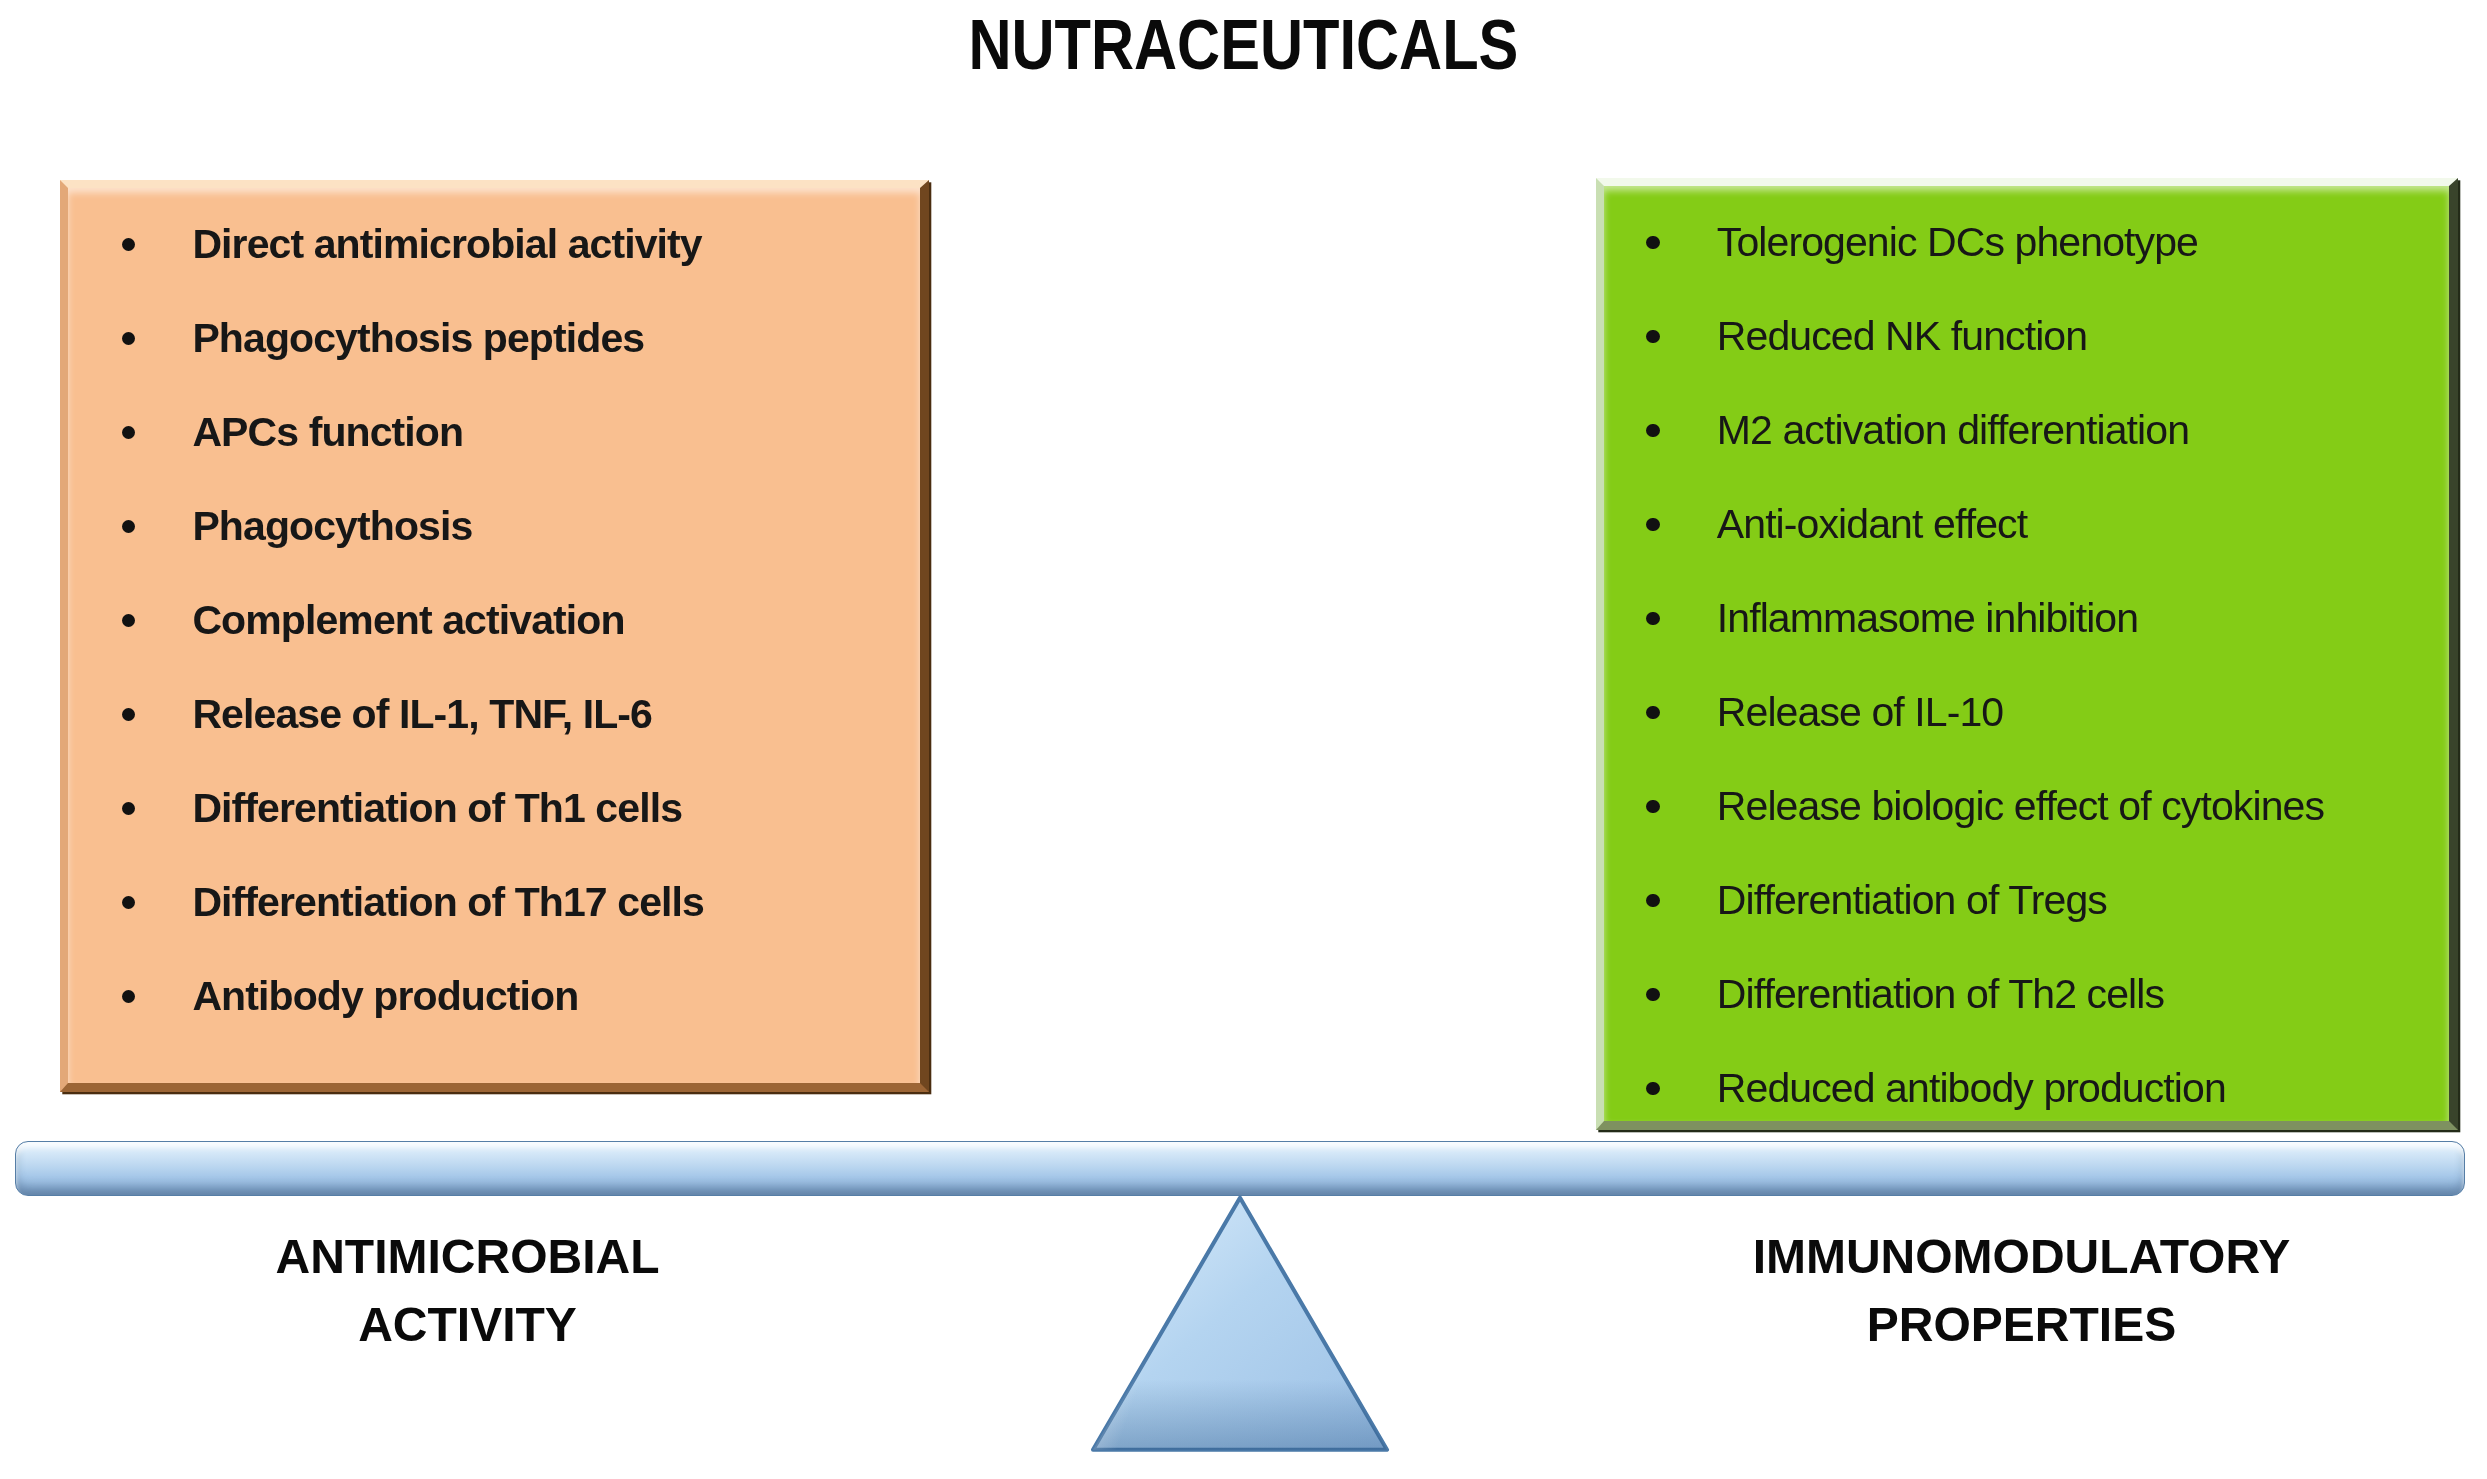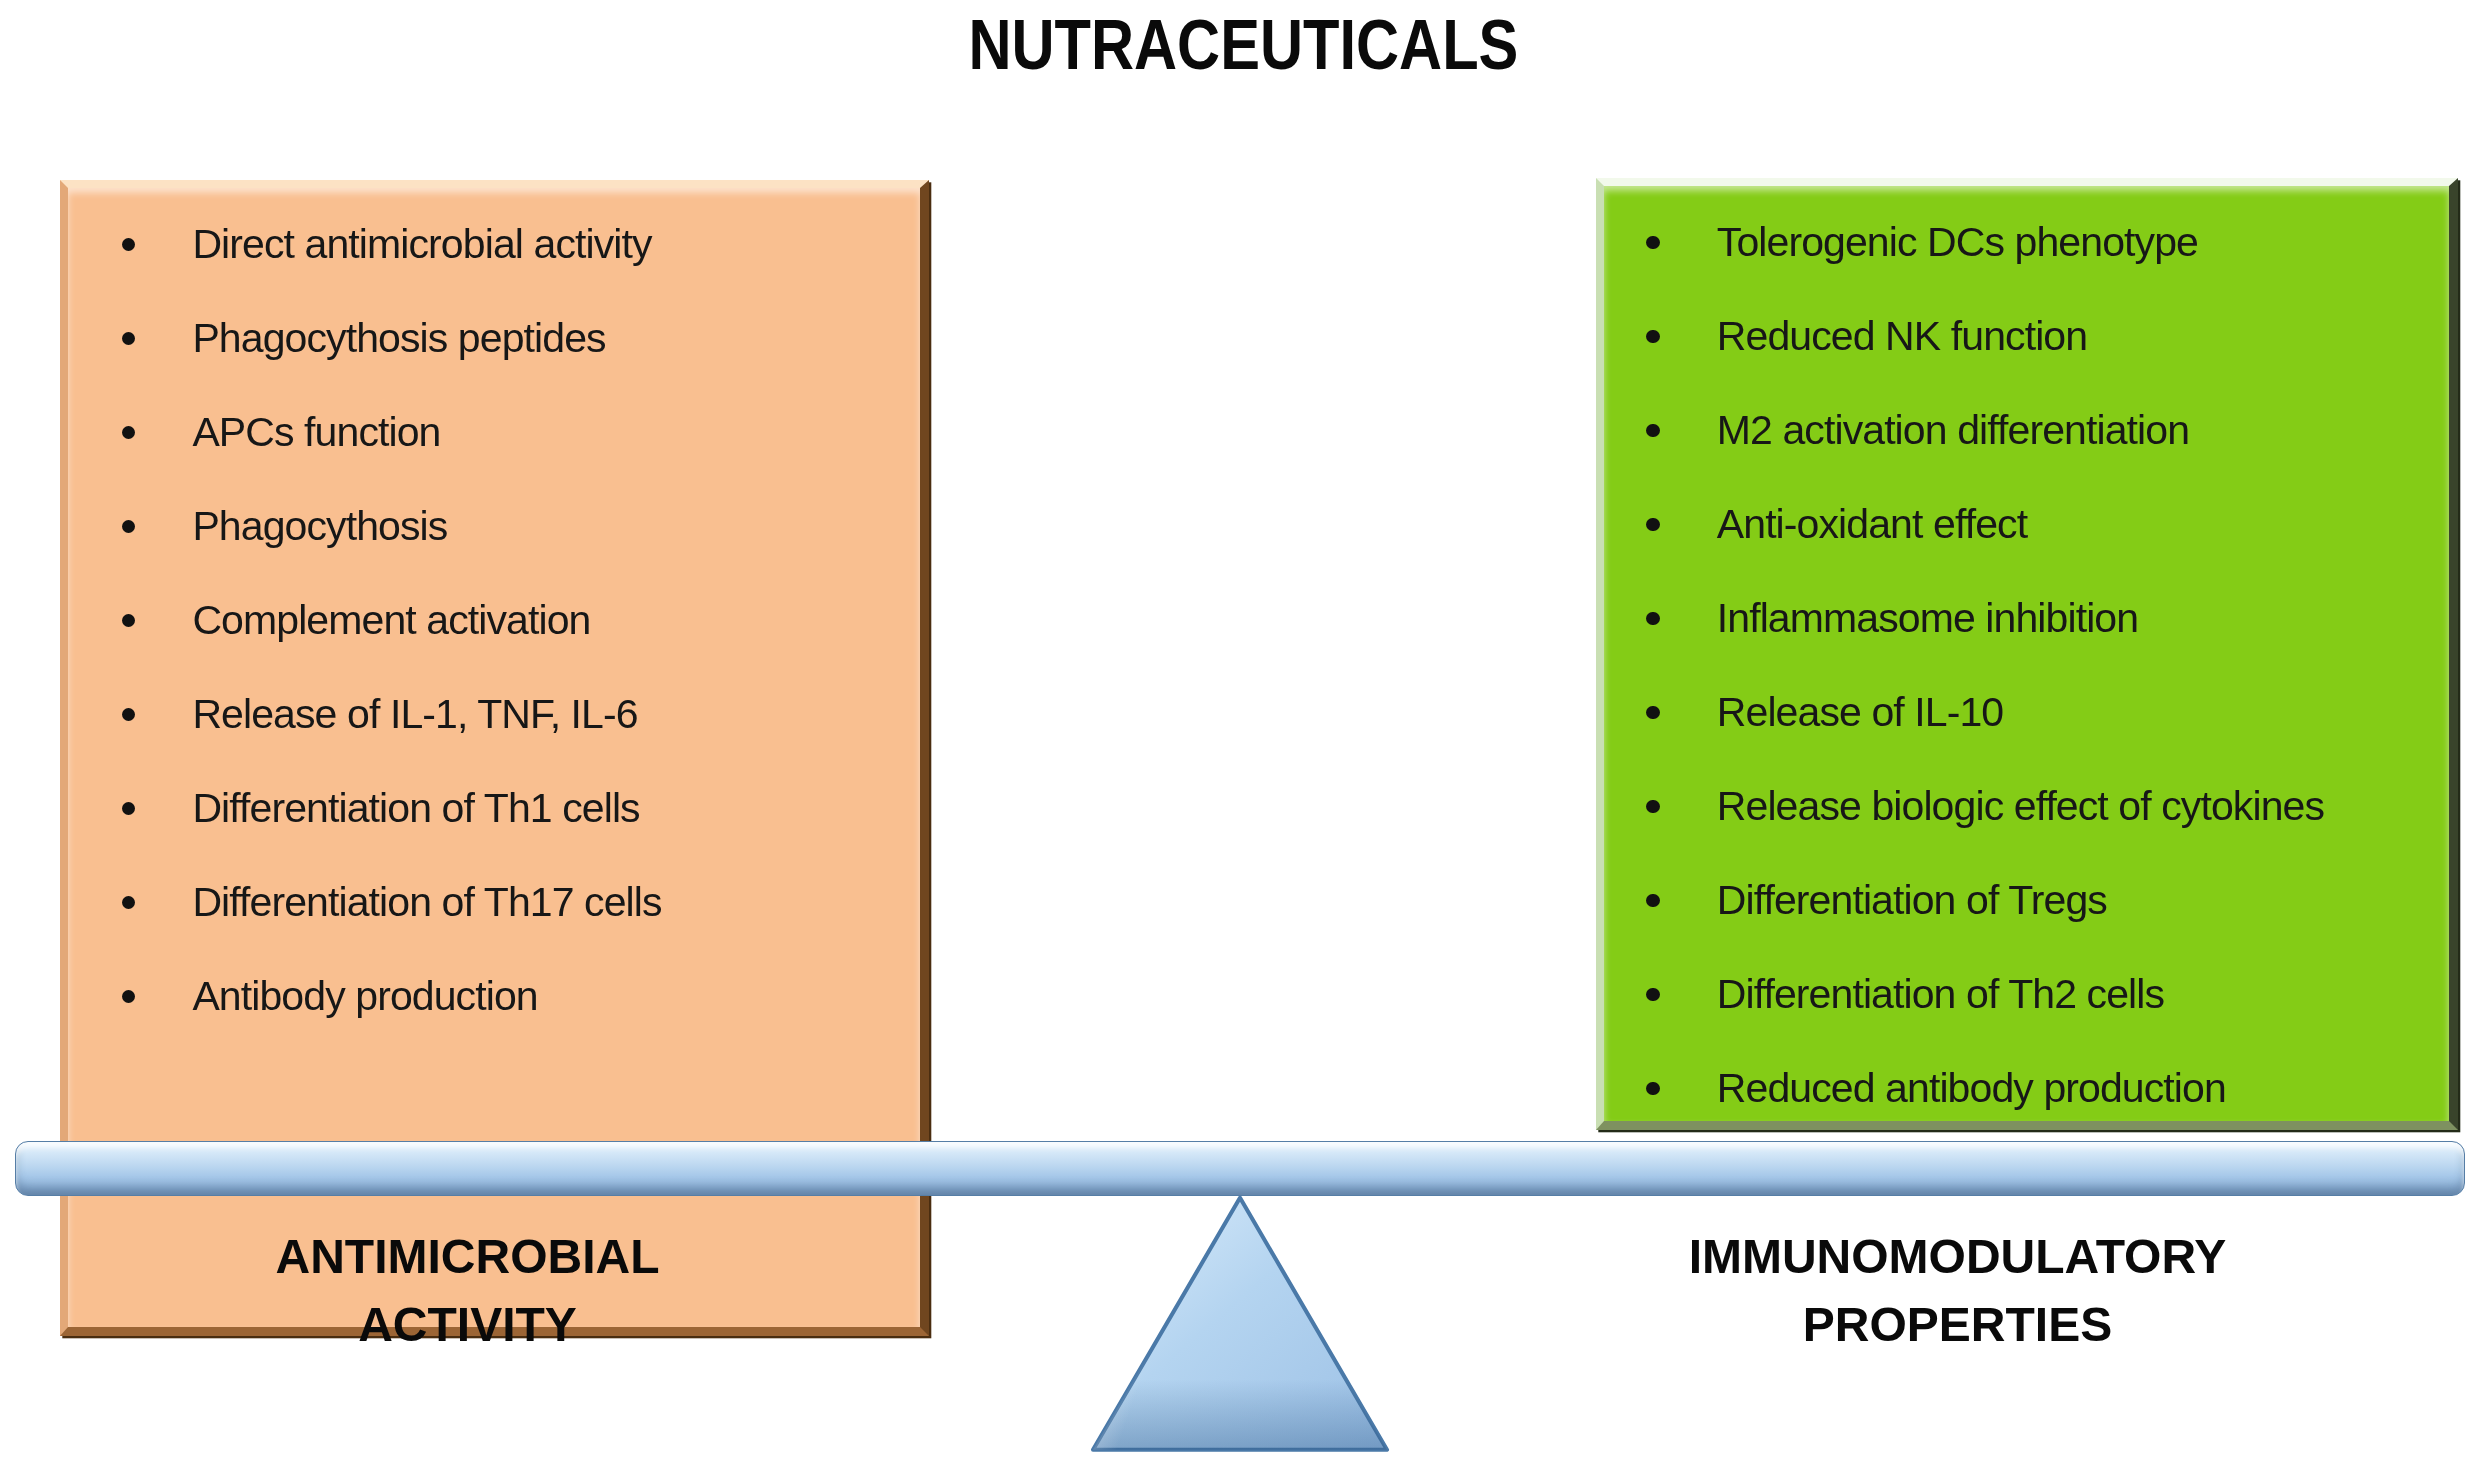--- a/index.html
+++ b/index.html
@@ -13,26 +13,27 @@
   .title-text{
     display:inline-block;font-size:71px;font-weight:bold;color:#0a0a0a;
     line-height:1;transform:scaleX(0.84);transform-origin:center;
     white-space:nowrap;
   }
   .panel{
     position:absolute;border-style:solid;
     box-sizing:border-box;
   }
   .panel.orange{
-    left:60px;top:180px;width:869px;height:1156px;
+    left:60px;top:180px;width:869px;height:912px;
     background:#F9BF90;
     border-width:8.2px 9.3px 9.3px 8.2px;
     border-top-color:#FCE2C4;border-left-color:#E3A878;
     border-right-color:#70461F;border-bottom-color:#9C6535;
     box-shadow:2.3px 2.3px 0 #4a2d10, inset 0 4.7px 7px rgba(255,255,255,0.55);
+    font-weight:bold;
   }
   .panel.green{
     left:1596px;top:178px;width:862px;height:952px;
     background:#84cc16;
     border-width:8.2px 9.3px 9.3px 8.2px;
     border-top-color:#F2F9EB;border-left-color:#C9DFB3;
     border-right-color:#39442B;border-bottom-color:#7E9160;
     box-shadow:2.3px 2.3px 0 #232b18, inset 0 4.7px 7px rgba(255,255,255,0.55);
   }
   .bullet-list{
@@ -55,21 +56,21 @@
   }
   .fulcrum{
     position:absolute;left:1086px;top:1193px;width:308px;height:264px;
   }
   .balance-label{
     position:absolute;top:1223px;width:701px;text-align:center;
     font-size:48px;font-weight:bold;color:#0a0a0a;line-height:68px;
     white-space:nowrap;
   }
   .balance-label.left{left:117px;text-align:center;}
-  .balance-label.right{left:1607px;}
+  .balance-label.right{left:1671px;}
 </style>
 </head>
 <body>
 
 <div class="title-wrap">
   <span class="title-text">NUTRACEUTICALS</span>
 </div>
 
 <div class="panel orange">
   <ul class="bullet-list">

